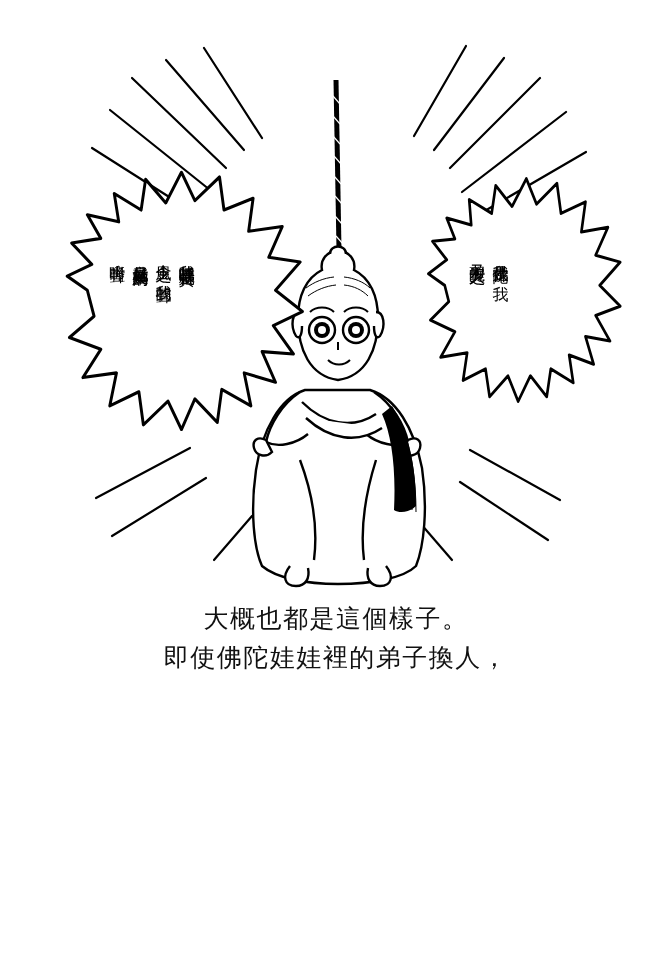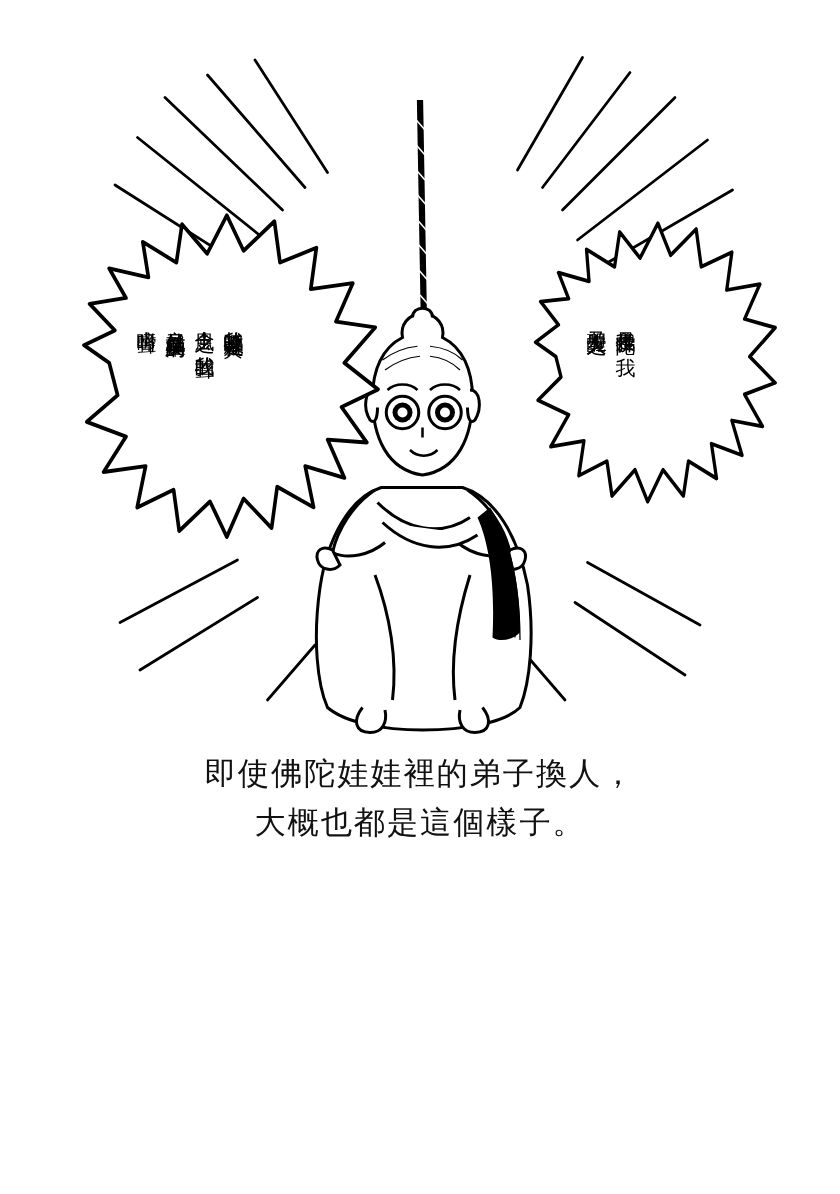--- a/index.html
+++ b/index.html
@@ -210,17 +210,17 @@
     <div class="vtext">音就是極樂鳥的</div>
     <div class="vtext">啼叫聲！</div>
   </div>
 
   <div class="balloon-right-text">
     <div class="vtext">我是佛陀！我</div>
     <div class="vtext">乃覺醒之人！</div>
   </div>
 
   <div class="caption">
+    <span class="caption-line">大概也都是這個樣子。</span>
     <span class="caption-line">即使佛陀娃娃裡的弟子換人，</span>
-    <span class="caption-line">大概也都是這個樣子。</span>
   </div>
 
 </div>
 
 </body></html>

